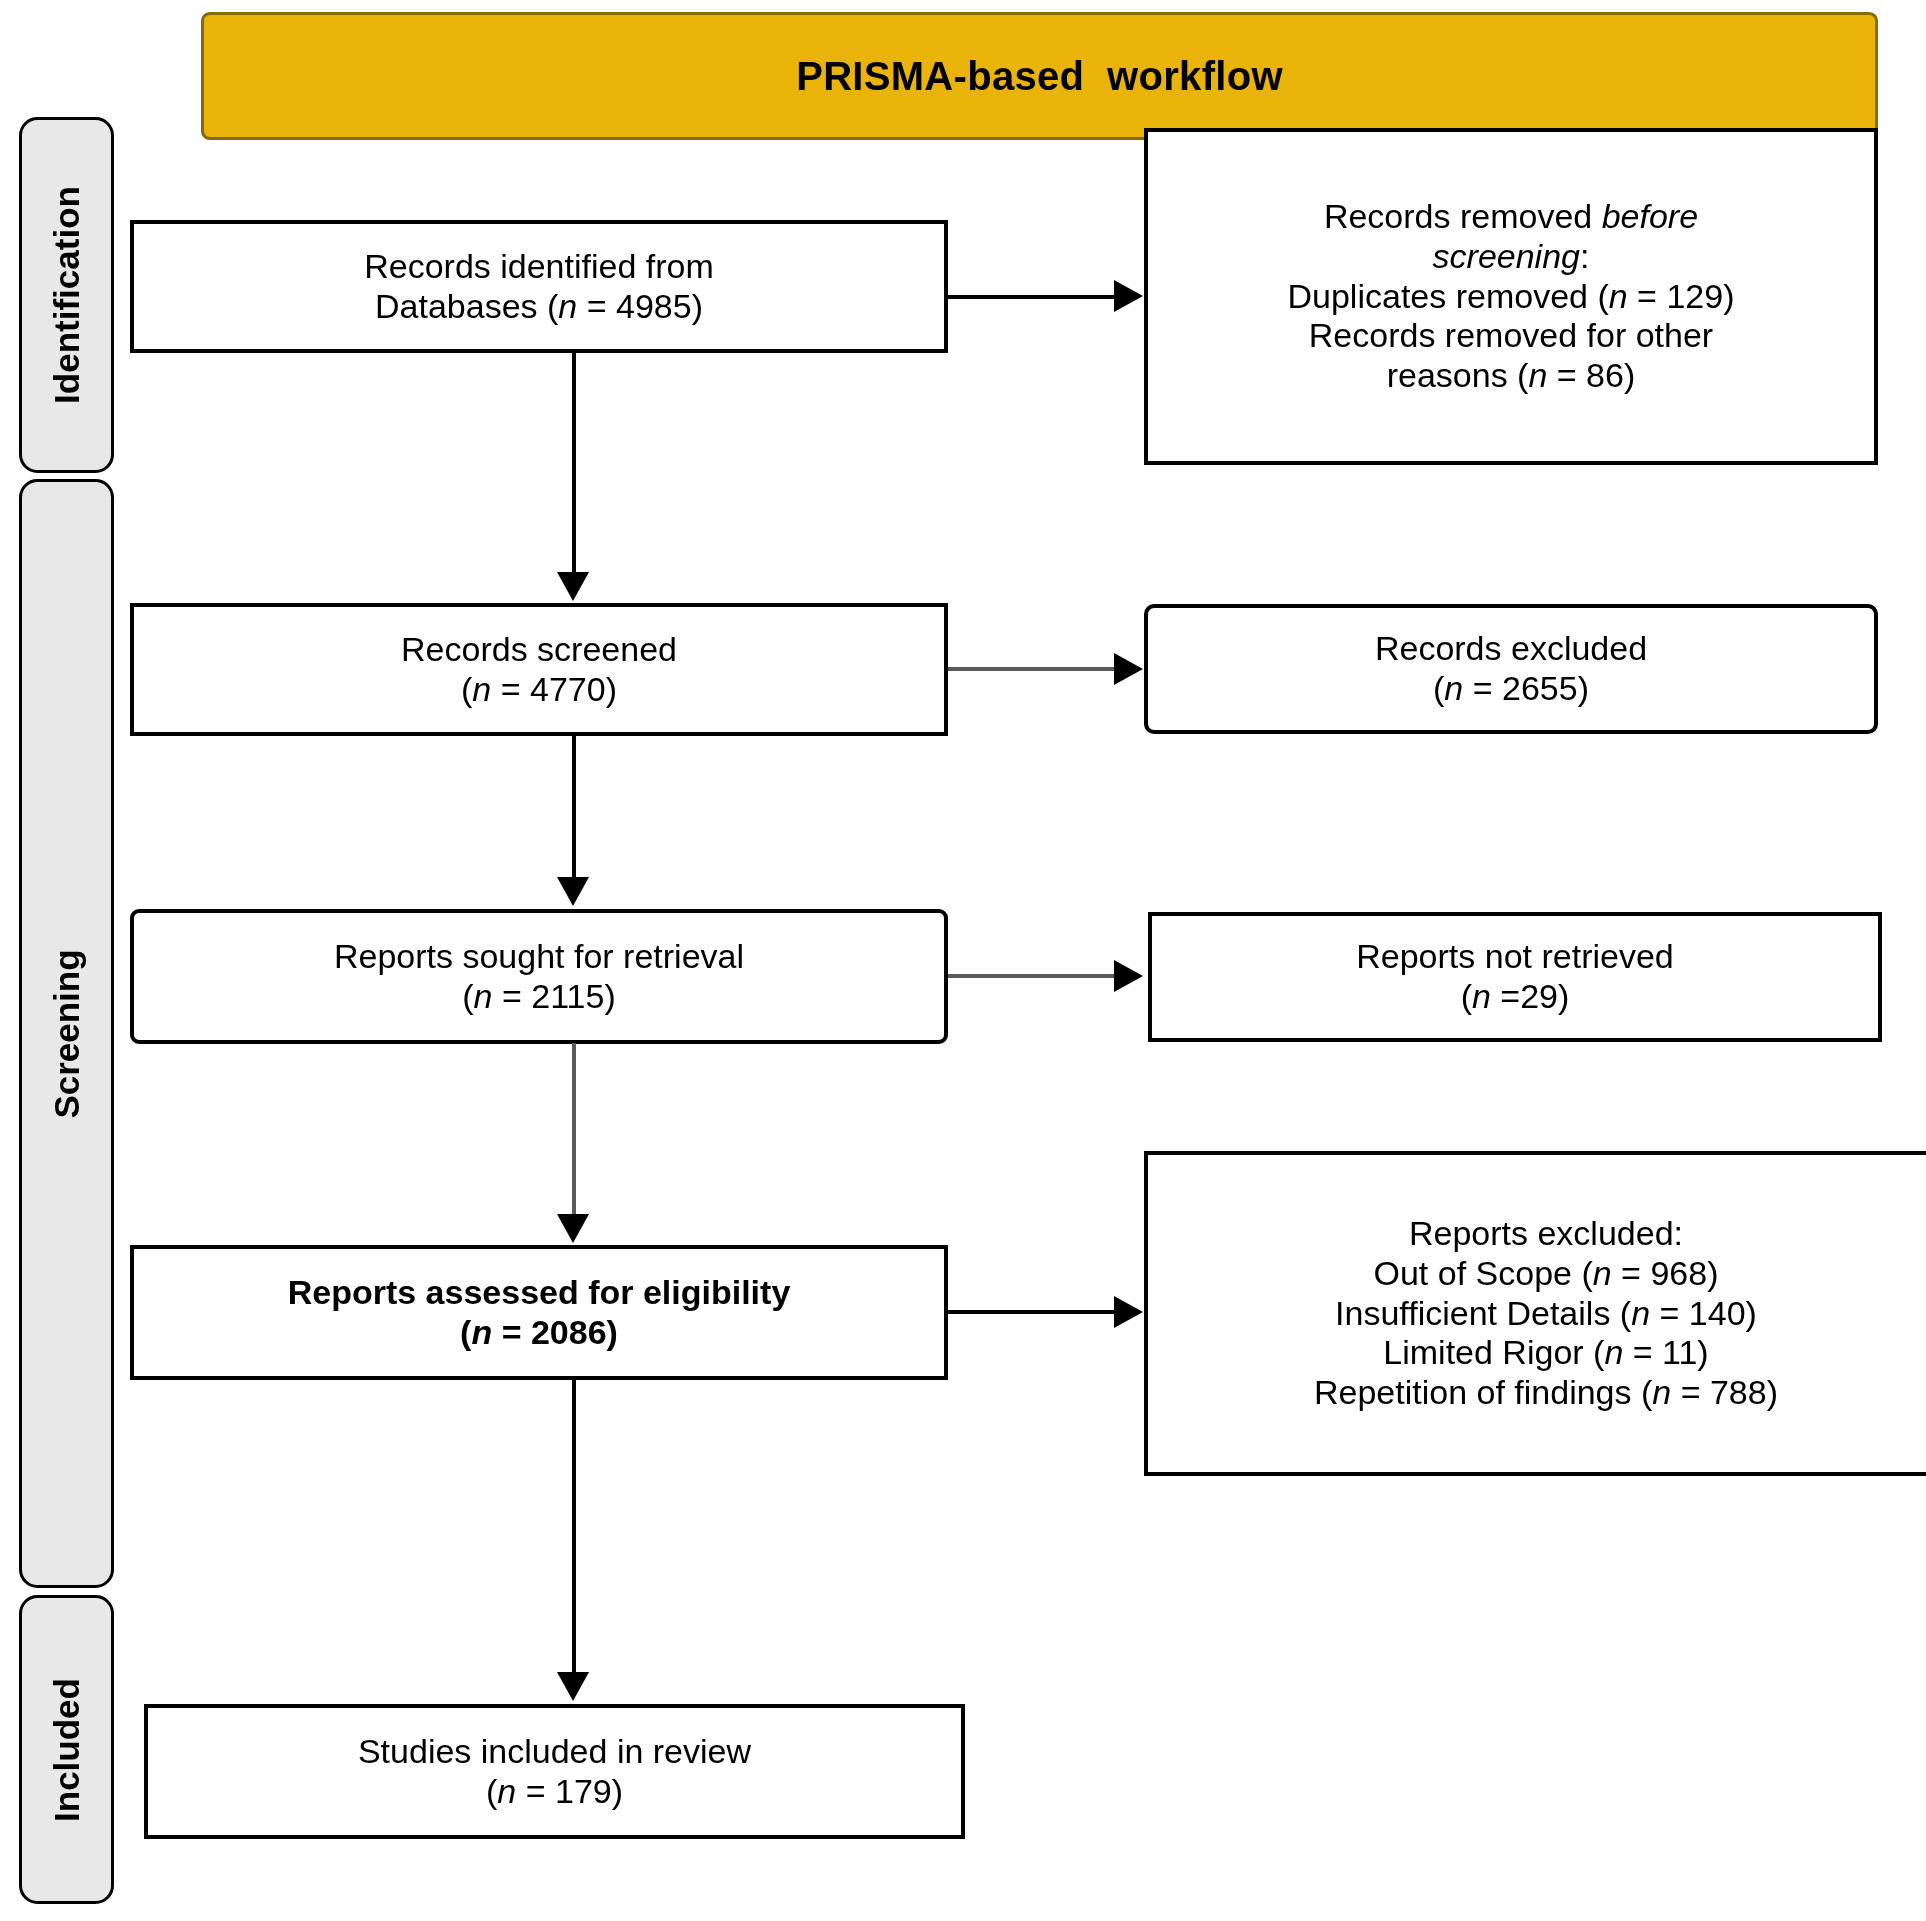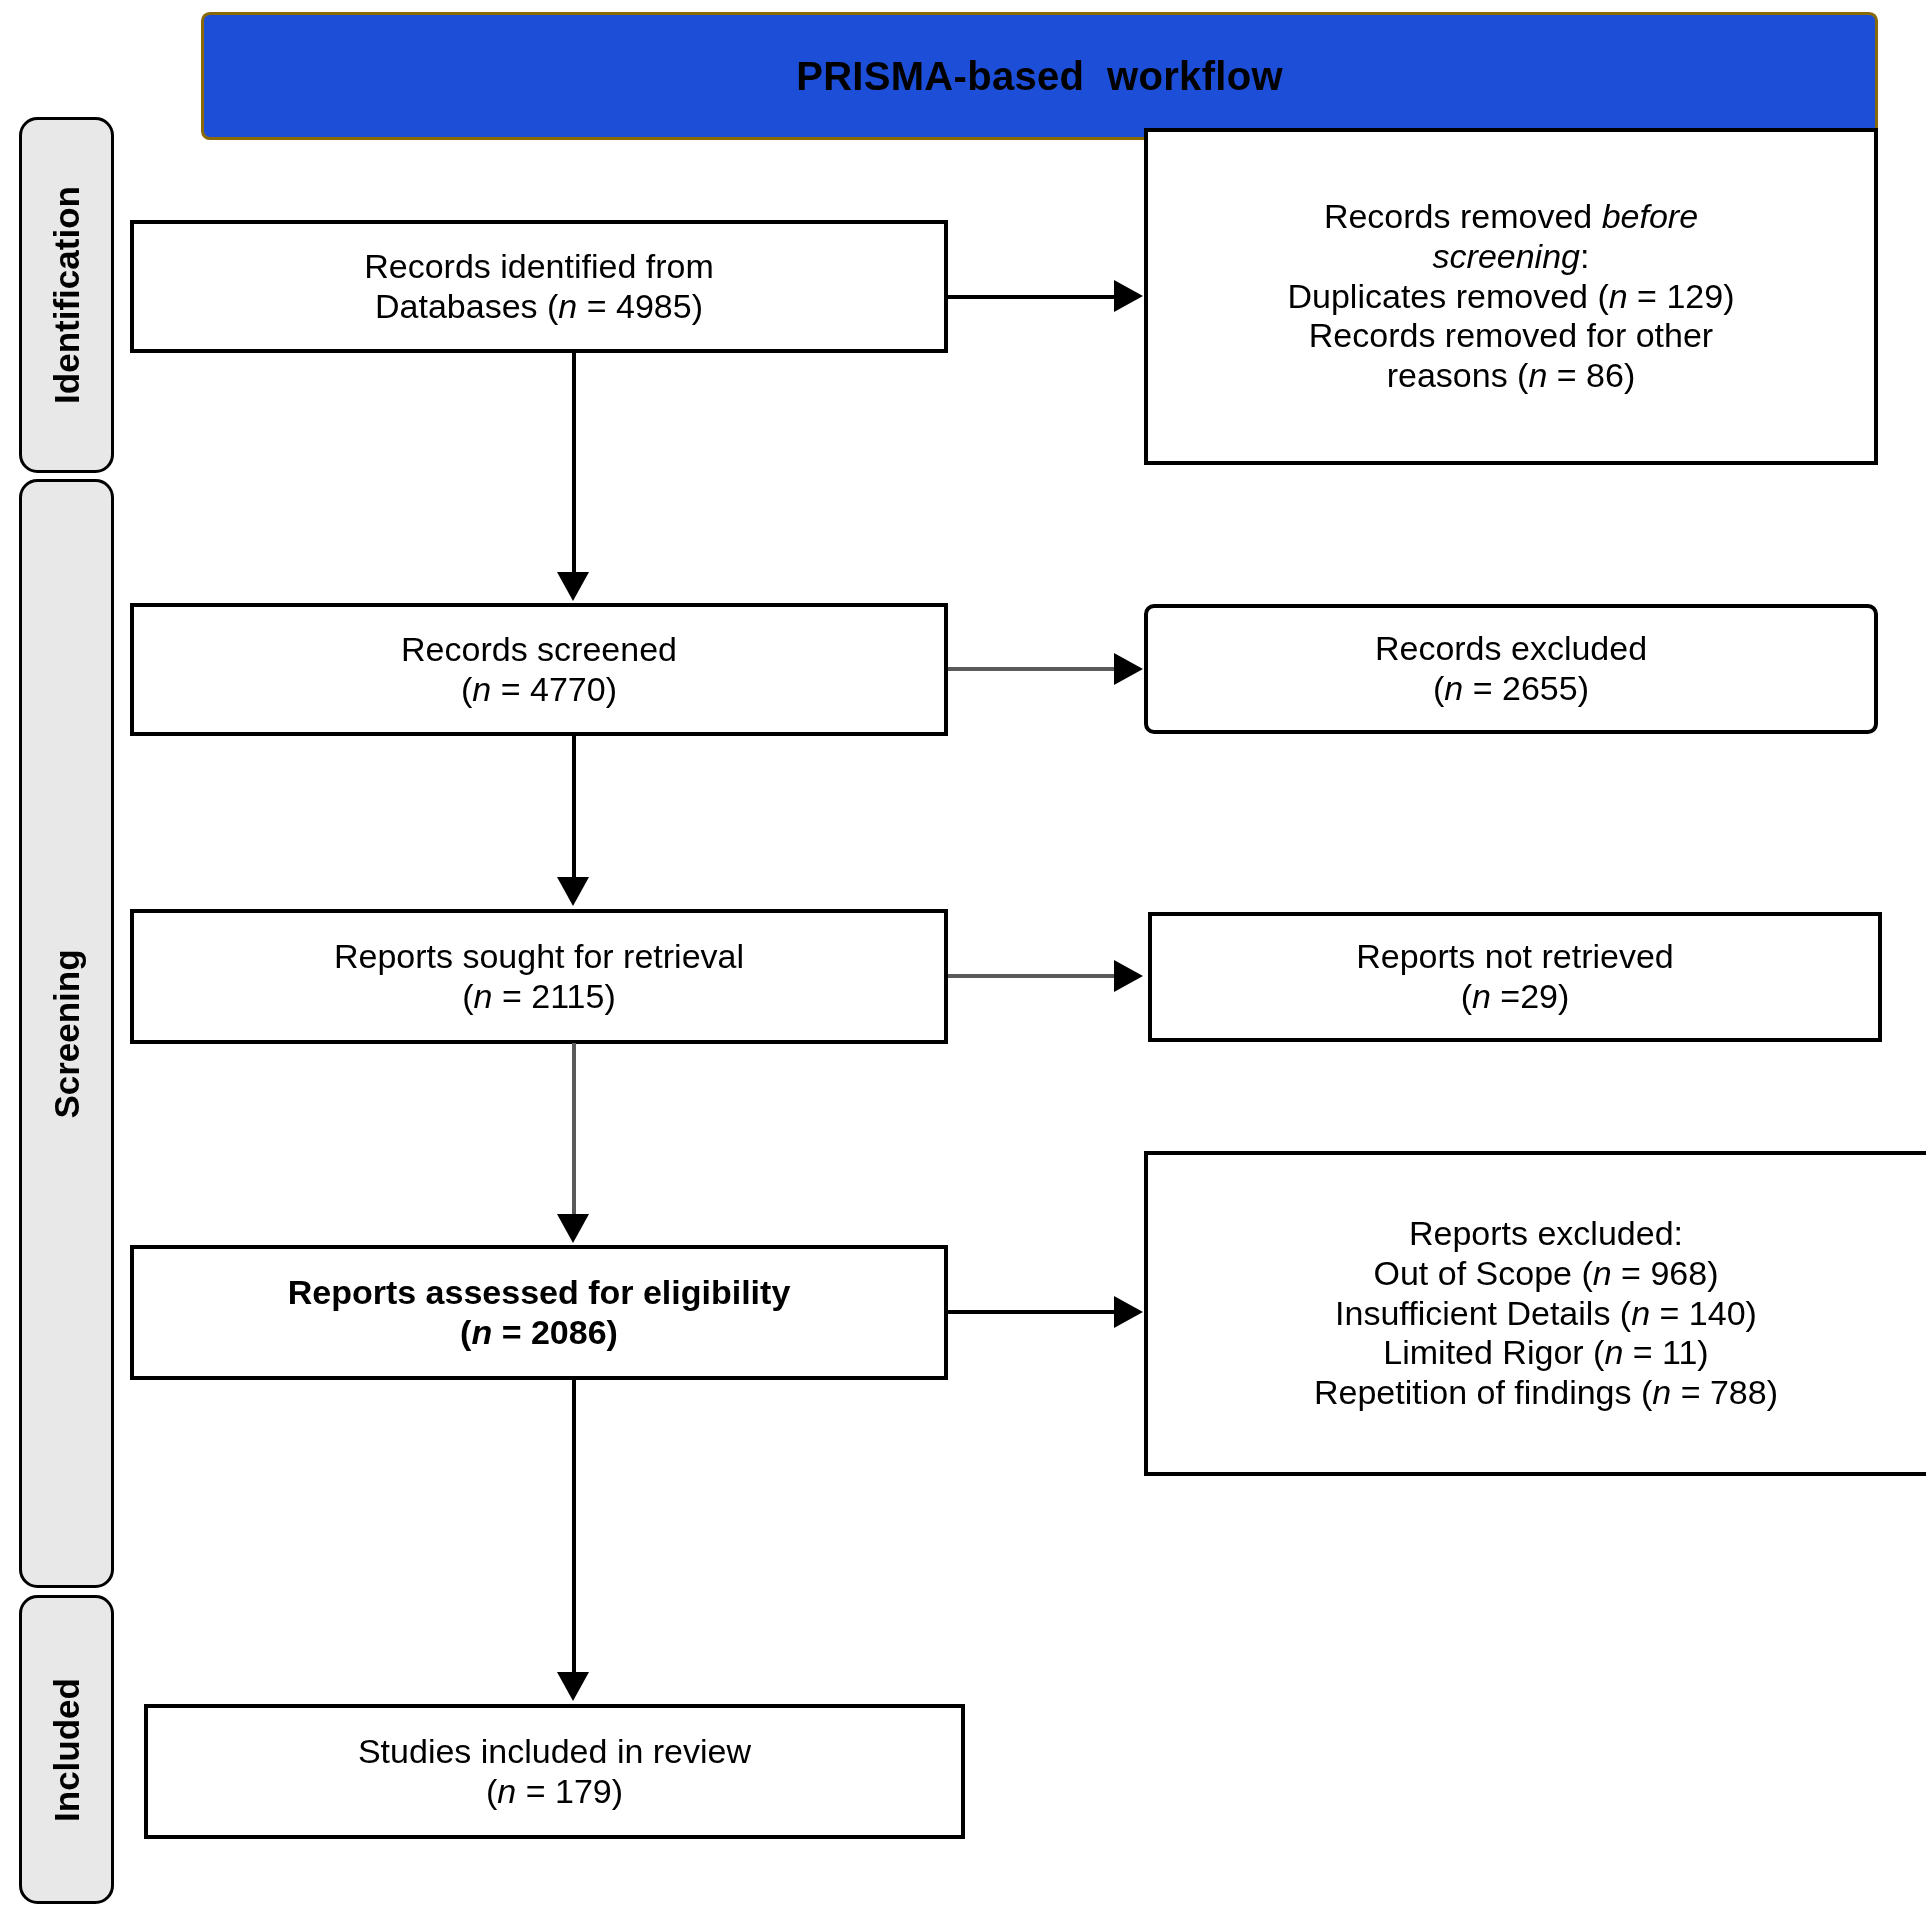--- a/index.html
+++ b/index.html
@@ -20,21 +20,21 @@
     overflow: hidden;
   }
 
   
   #header-banner {
     position: absolute;
     left: 201px;
     top: 12px;
     width: 1677px;
     height: 128px;
-    background: #1d4ed8;
+    background: #eab308;
     border: 3.8px solid #8A6A08;
     border-radius: 8.7px;
     box-sizing: border-box;
     display: flex;
     align-items: center;
     justify-content: center;
   }
   #header-title {
     font-size: 40px;
     font-weight: bold;
@@ -85,21 +85,21 @@
     font-size: 34px;
     line-height: 1.17;
     color: #000000;
     white-space: nowrap;
   }
   .flow-line i { font-style: italic; }
 
   
   #box-identified    { left: 130px; top: 220px;  width: 818px; height: 133px; }
   #box-screened      { left: 130px; top: 603px; width: 818px; height: 133px; }
-  #box-sought        { left: 130px; top: 909px; width: 818px; height: 135px; }
+  #box-sought        { left: 130px; top: 909px; width: 818px; height: 135px; border-radius: 9px; }
   #box-assessed      { left: 130px; top: 1245px; width: 818px; height: 135px; font-weight: bold; }
   #box-included      { left: 144px; top: 1704px; width: 821px; height: 135px; }
 
   
   #box-removed-before { left: 1144px; top: 128px;  width: 734px; height: 337px; }
   #box-excluded       { left: 1144px; top: 604px; width: 734px; height: 130px; border-radius: 10px; }
   #box-not-retrieved  { left: 1148px; top: 912px; width: 734px; height: 130px; }
   #box-reports-excl   { left: 1144px; top: 1151px; width: 804px; height: 325px; }
 
   

